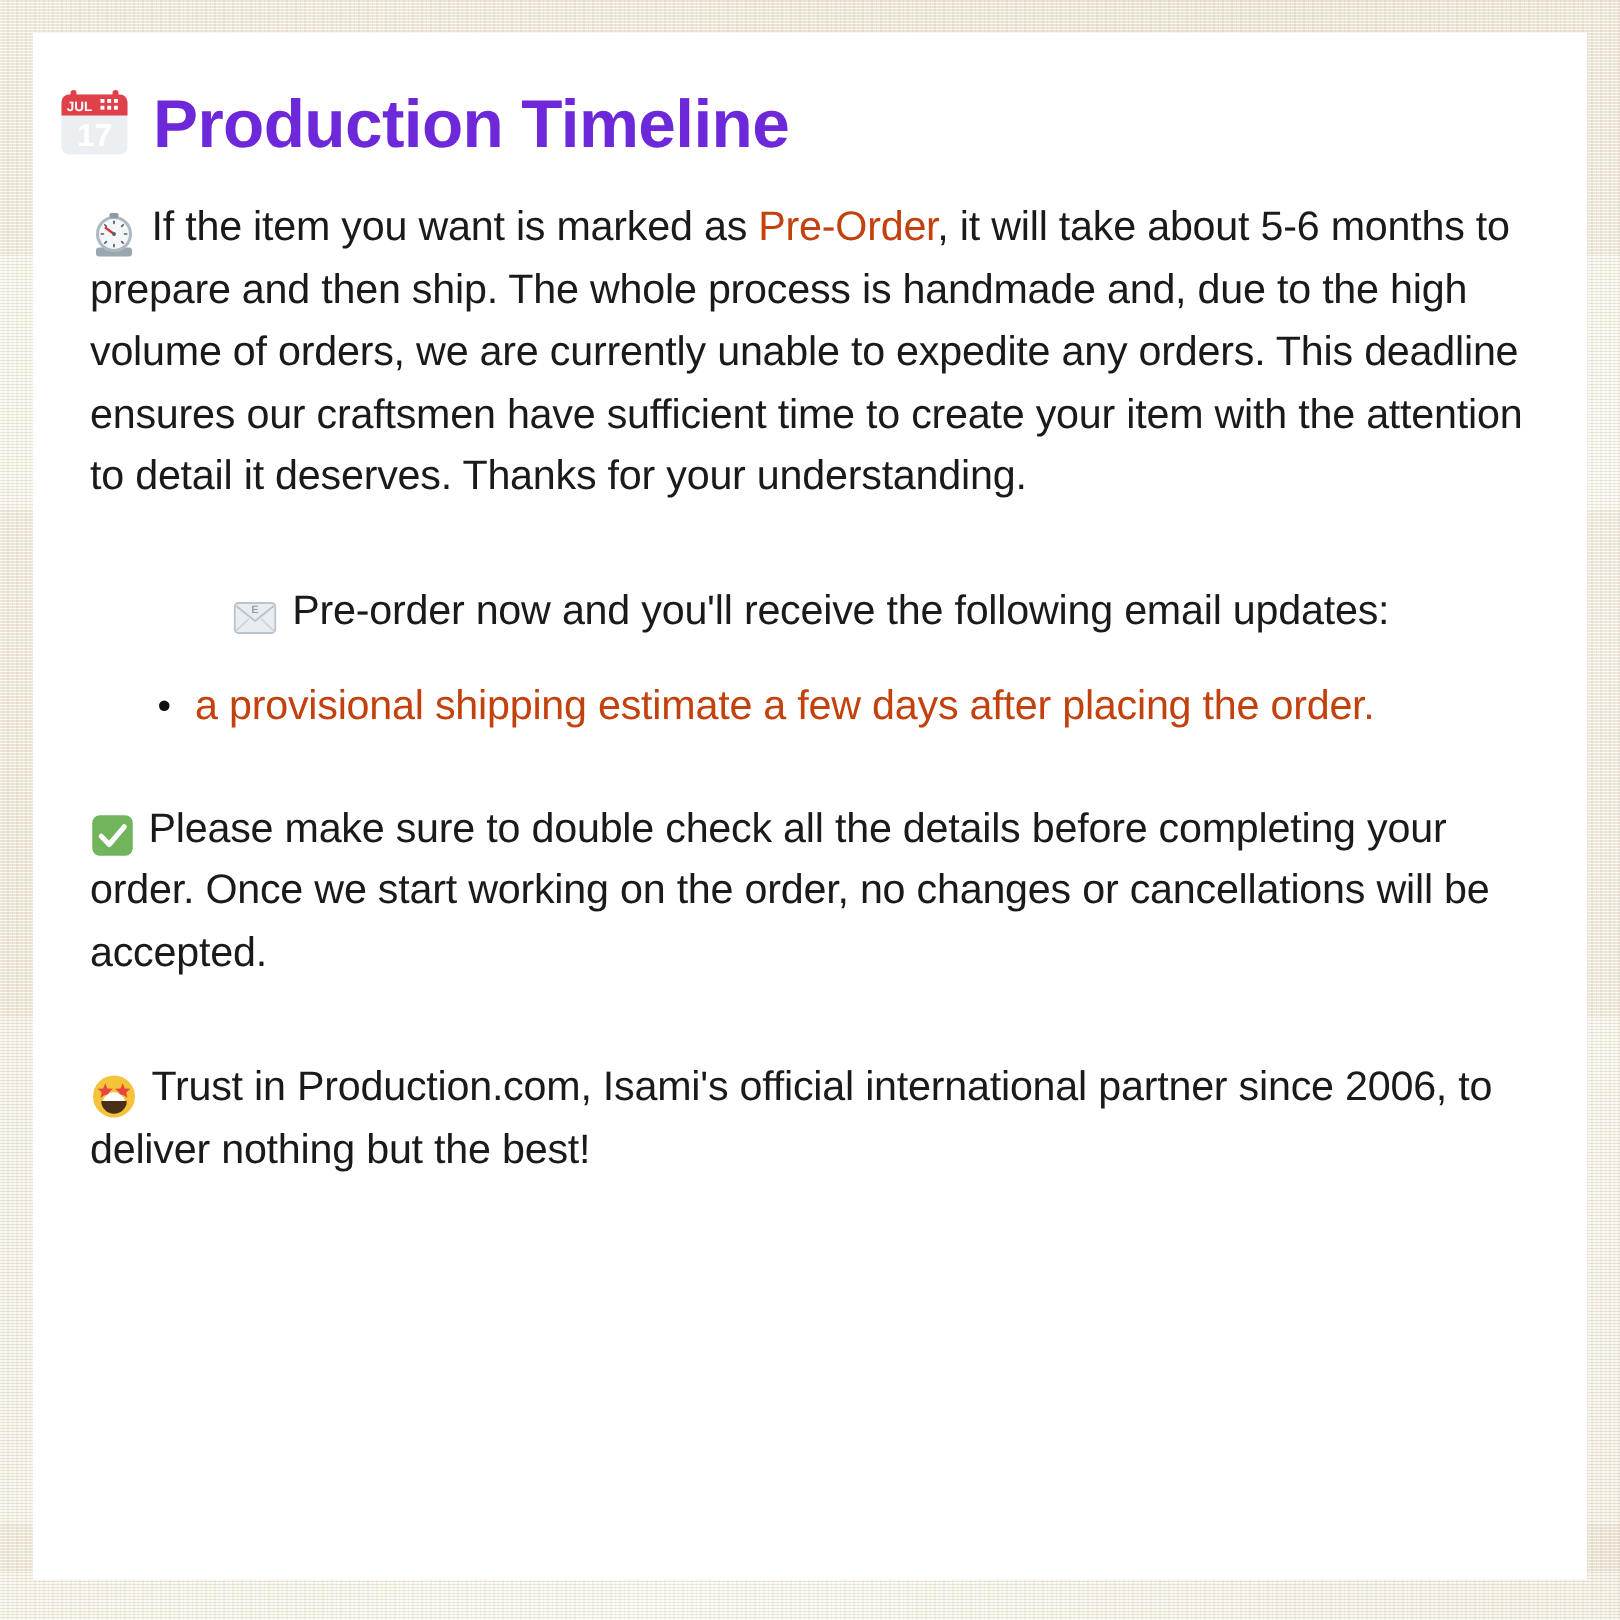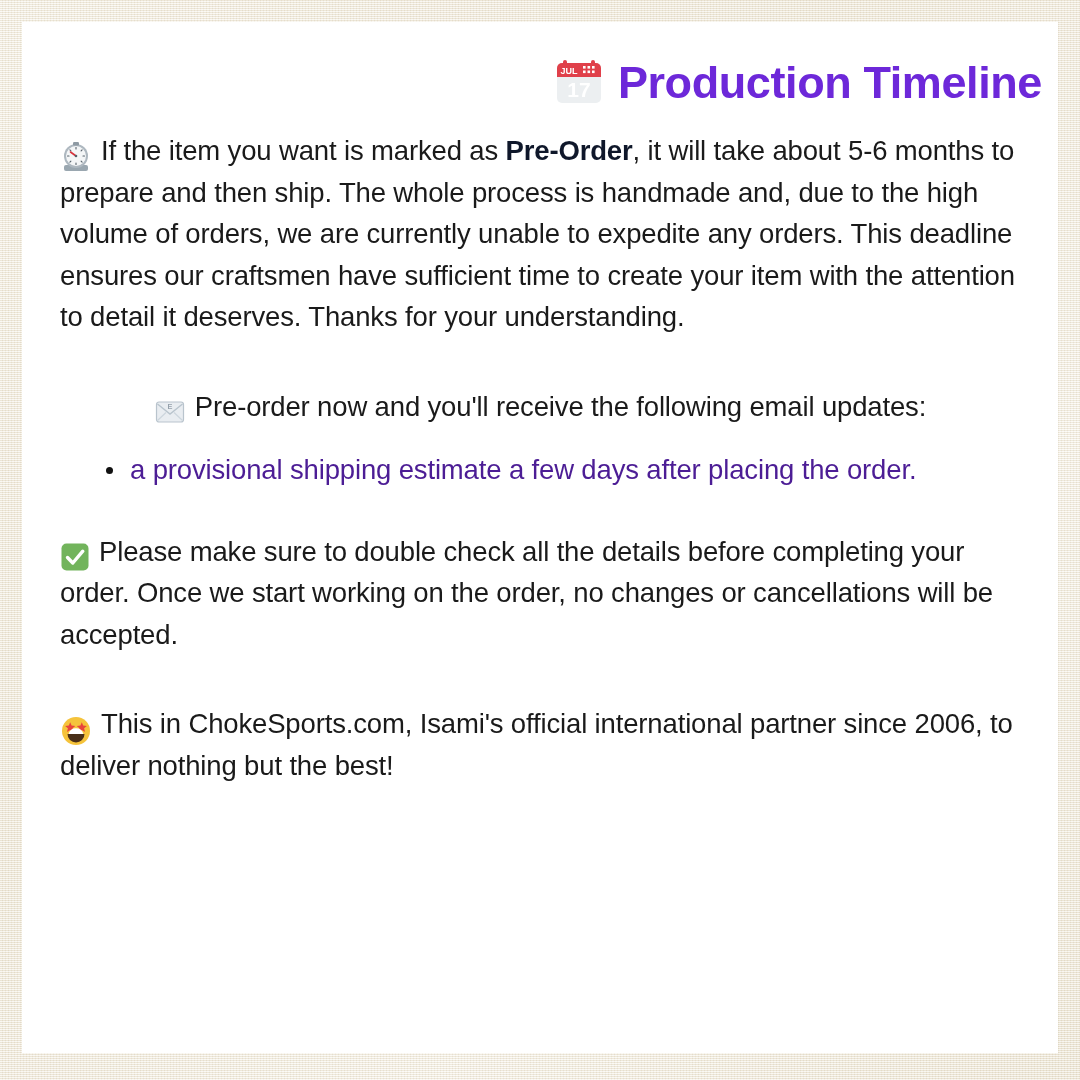--- a/index.html
+++ b/index.html
@@ -31,21 +31,21 @@
   }
 
   .inner {
     padding: 26px 16px 0 16px;
   }
 
   
   .title-row {
     display: flex;
     align-items: center;
-    justify-content: flex-end;
+    justify-content: flex-start;
     gap: 14px;
     margin-top: 10px;
     margin-bottom: 14px;
   }
   .title-text {
     font-size: 45px;
     font-weight: bold;
     color: #6d28d9;
     letter-spacing: -0.4px;
     line-height: 1.1;
@@ -84,31 +84,31 @@
     margin: 0 0 0 0;
     padding: 0 22px 0 22px;
     letter-spacing: -0.15px;
   }
   .p1 { margin-top: 22px; }
   .p2 { margin-top: 48px; text-align: center; }
   .p4 { margin-top: 40px; }
   .p5 { margin-top: 48px; }
 
   .b { font-weight: normal; }
-  .green { color: #0f172a; font-weight: bold; }
+  .green { color: #c2410c; font-weight: normal; }
 
   .lead-emoji { margin-right: 9px; }
 
   ul.bullets {
     margin: 22px 0 0 0;
     padding: 0 22px 0 68px;
     list-style: none;
     font-size: 27.5px;
     line-height: 41.5px;
-    color: #4c1d95;
+    color: #c2410c;
     letter-spacing: -0.15px;
   }
   ul.bullets li {
     position: relative;
     padding-left: 24px;
     margin-bottom: 0px;
   }
   ul.bullets li::before {
     content: "";
     position: absolute;
@@ -199,17 +199,17 @@
       <span class="emoji starstruck lead-emoji">
         <svg viewBox="0 0 32 32" width="32" height="32" aria-hidden="true">
           <circle cx="16" cy="16" r="14" fill="#f5c33b"></circle>
           <g fill="#e8453c">
             <polygon points="10.2,7.2 11.6,10.6 15.3,10.9 12.5,13.3 13.4,16.9 10.2,14.9 7,16.9 7.9,13.3 5.1,10.9 8.8,10.6"></polygon>
             <polygon points="21.8,7.2 23.2,10.6 26.9,10.9 24.1,13.3 25,16.9 21.8,14.9 18.6,16.9 19.5,13.3 16.7,10.9 20.4,10.6"></polygon>
           </g>
           <path d="M7.5 19 a8.5 8.5 0 0 0 17 0 Z" fill="#4a2f17"></path>
           <path d="M8.6 19 h14.8 a7.6 7.6 0 0 0 -14.8 0 Z" fill="#ffffff"></path>
         </svg>
-      </span><span class="b">This in ChokeSports.com</span><span>, Isami's official international partner since 2006, to deliver nothing but the best!</span>
+      </span><span class="b">Trust in Production.com</span><span>, Isami's official international partner since 2006, to deliver nothing but the best!</span>
     </p>
 
   </div>
 </div>
 
 </body></html>

